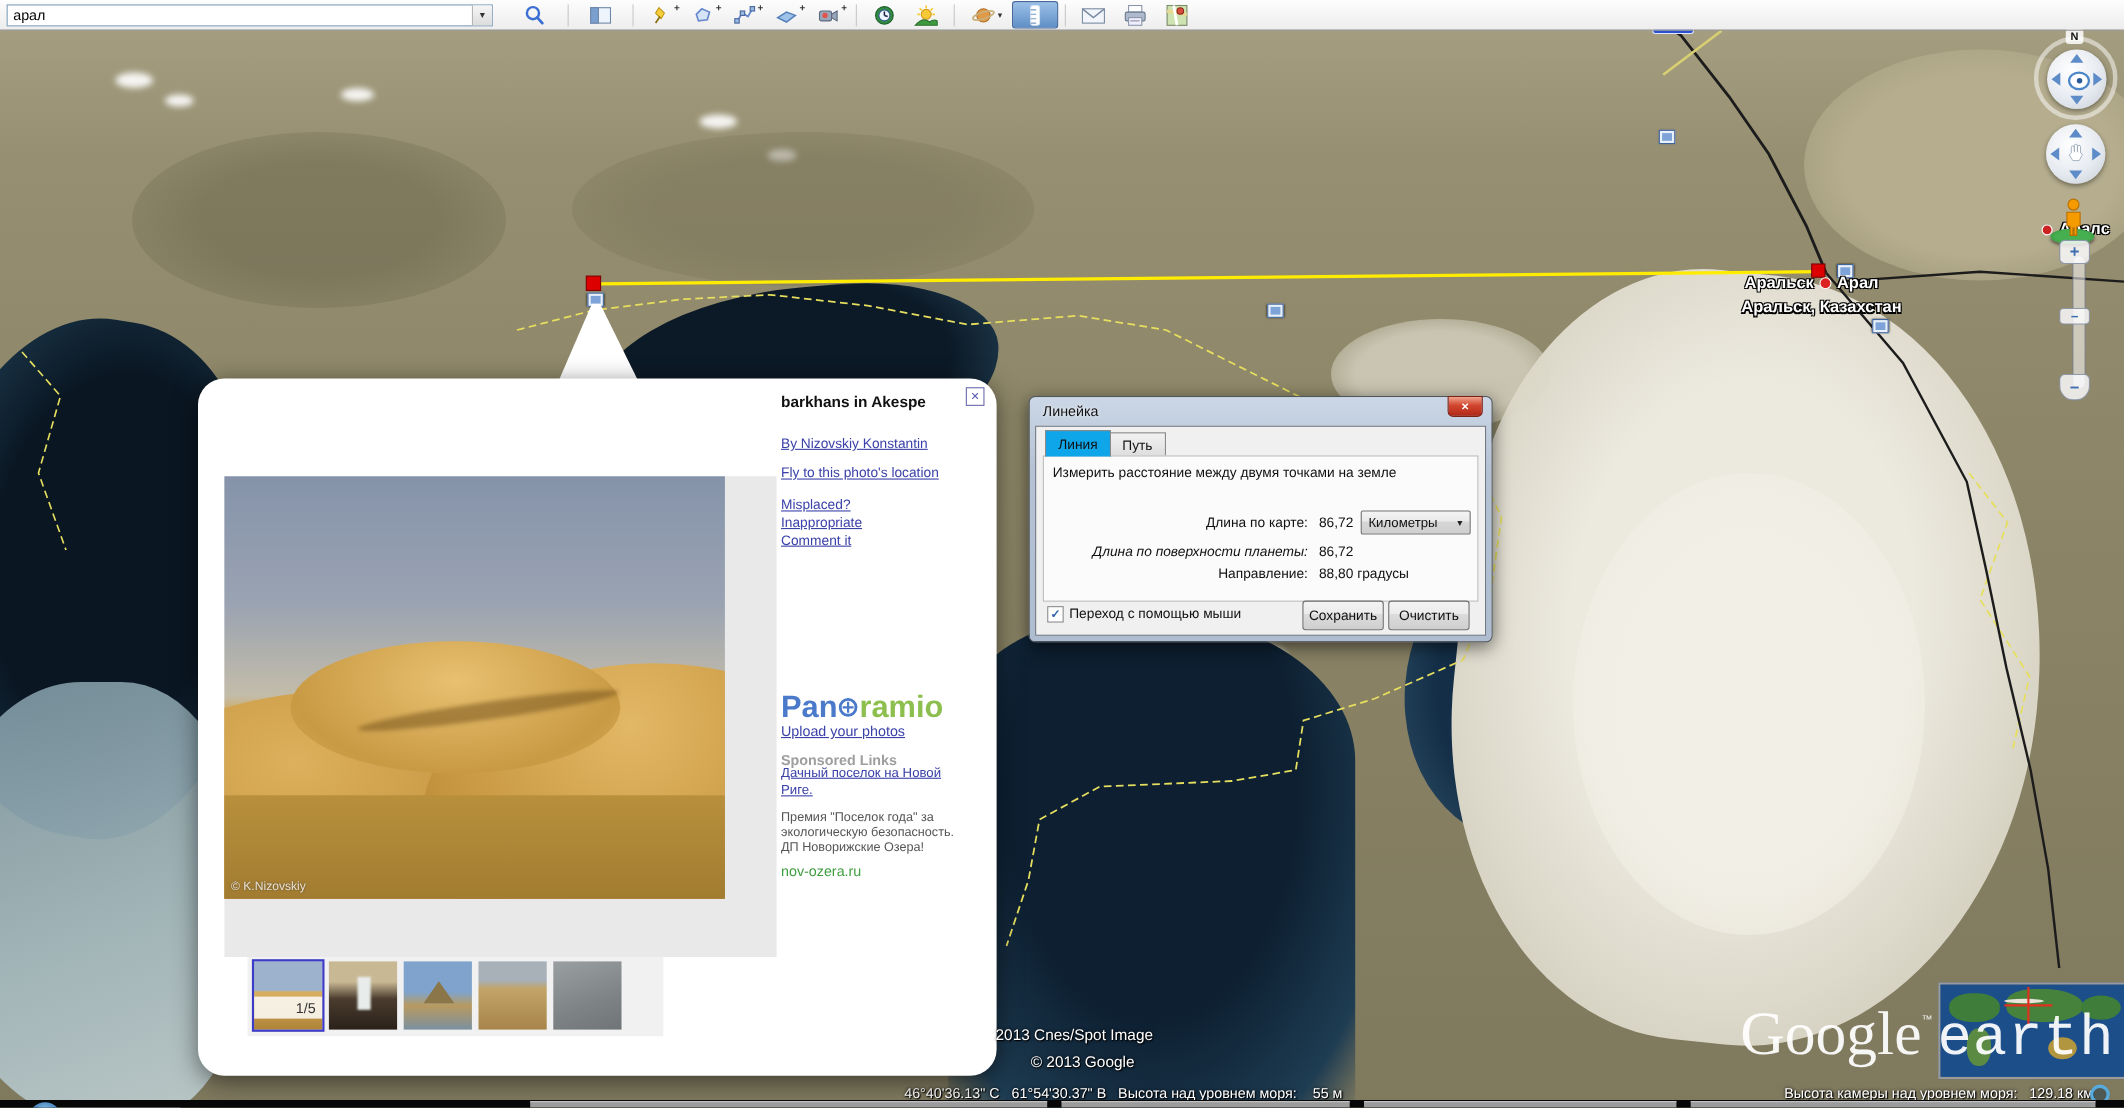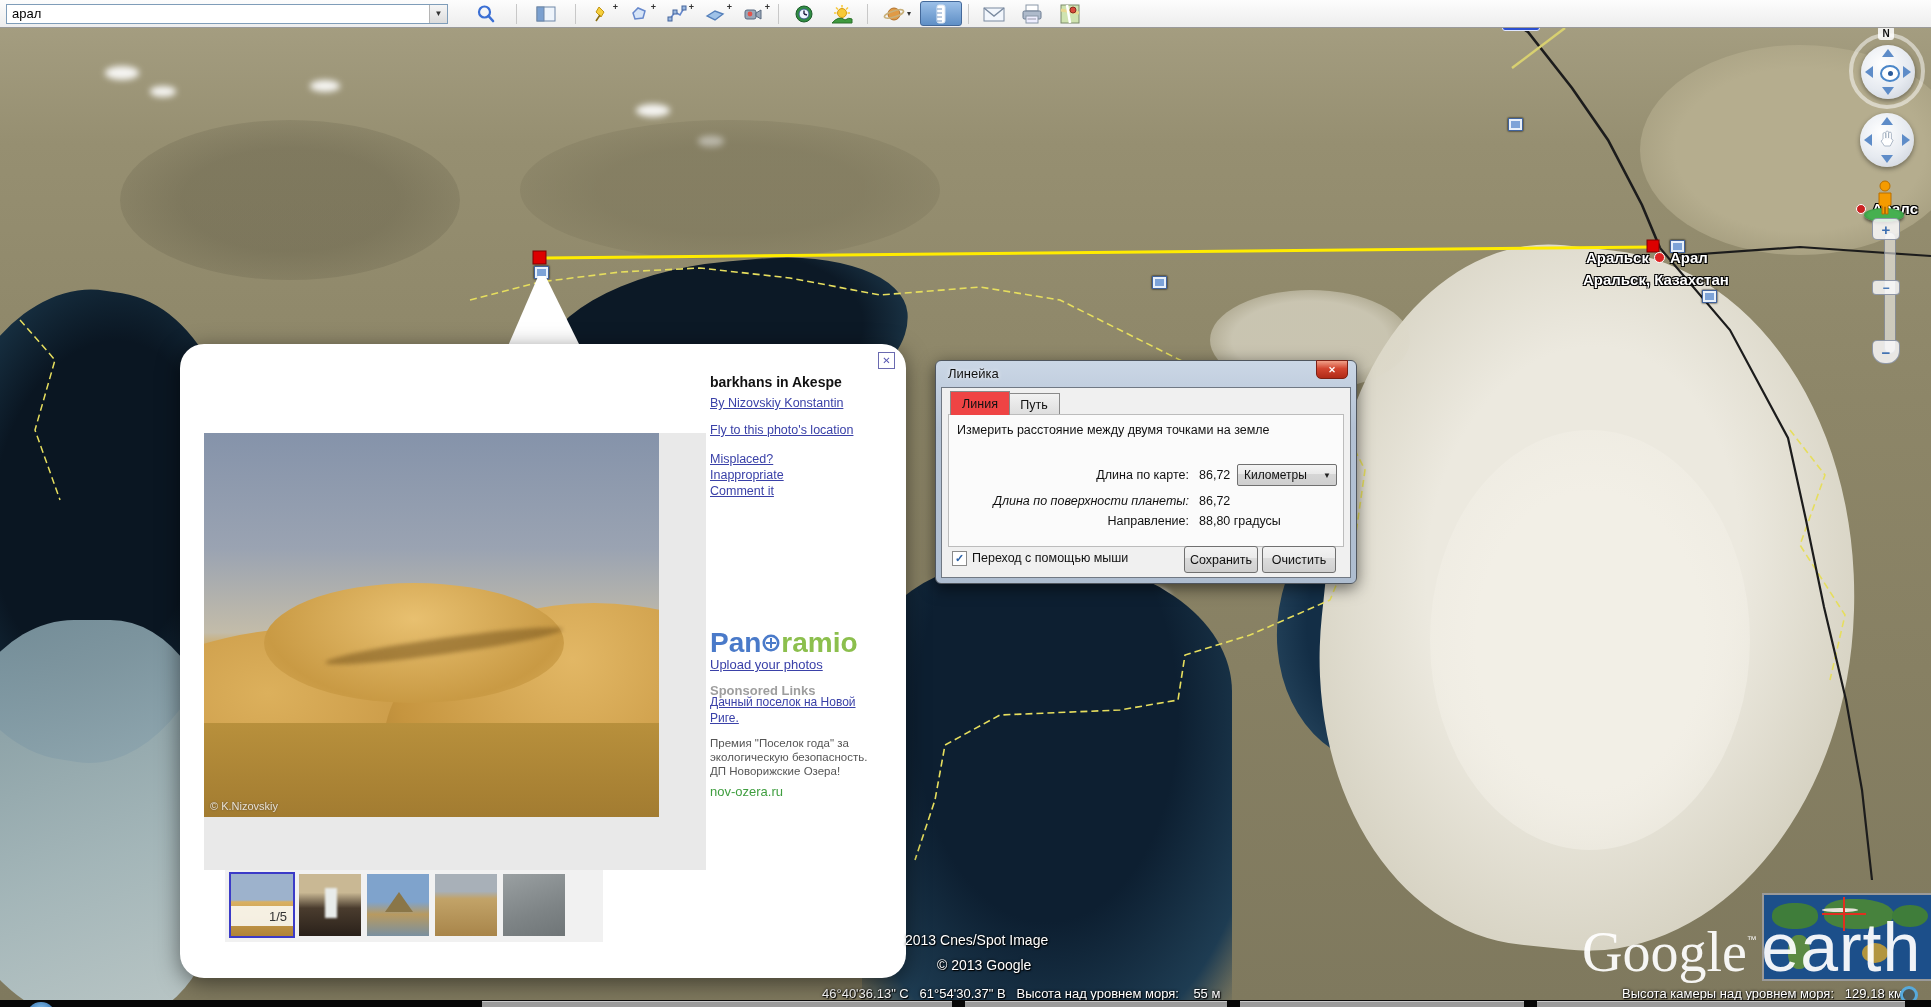--- a/index.html
+++ b/index.html
@@ -57,21 +57,21 @@
 
   
   #ruler{left:935px;top:360px;width:420px;height:222px;z-index:30;border:1px solid #50565e;border-radius:6px;
          background:linear-gradient(180deg,#cbd7e6,#b4c2d4 30%,#aebdd0);box-shadow:0 4px 16px rgba(0,0,0,.55);}
   #ruler-title{left:12px;top:5px;font-size:13px;color:#111;text-shadow:0 0 4px #fff;}
   #ruler-close{right:8px;top:-1px;width:30px;height:17px;background:linear-gradient(#f0a088,#d2452f 45%,#b02a18);
                border:1px solid #7c2014;border-radius:0 0 5px 5px;color:#fff;font-size:9px;font-weight:bold;
                display:flex;align-items:center;justify-content:center;cursor:pointer;}
   #ruler-client{left:5px;top:26px;width:408px;height:189px;background:#f0f0f0;border:1px solid #707883;}
   .tab{position:absolute;top:5px;font-size:12.5px;color:#111;display:flex;align-items:center;justify-content:center;cursor:pointer;}
-  #tab-line{left:8px;width:58px;height:23px;background:#ef4444;border:1px solid #8a8a8a;border-bottom:none;z-index:2;top:3px;}
+  #tab-line{left:8px;width:58px;height:23px;background:#0ea5e9;border:1px solid #8a8a8a;border-bottom:none;z-index:2;top:3px;}
   #tab-path{left:66px;width:50px;height:21px;background:linear-gradient(#f2f2f2,#ddd);border:1px solid #8a8a8a;top:5px;}
   #tab-panel{left:6px;top:26px;width:394px;height:131px;background:#fbfbfb;border:1px solid #bcbcbc;}
   .rl-label{position:absolute;font-size:12.5px;color:#111;width:232px;text-align:right;}
   .rl-value{position:absolute;font-size:12.5px;color:#111;}
   #unit-dd{left:288px;top:49px;width:100px;height:22px;border:1px solid #707070;border-radius:2px;
            background:linear-gradient(#f4f4f4,#e9e9e9 45%,#d6d6d6 46%,#cfcfcf);font-size:12px;color:#111;
            display:flex;align-items:center;padding-left:6px;box-sizing:border-box;cursor:pointer;}
   #unit-dd .dd-arrow{position:absolute;right:5px;font-size:8px;color:#222;}
   .win-btn{position:absolute;top:158px;height:25px;border:1px solid #707070;border-radius:3px;
            background:linear-gradient(#f3f3f3,#ebebeb 45%,#dcdcdc 46%,#cfcfcf);font-size:12.5px;color:#111;
@@ -86,21 +86,21 @@
              box-shadow:0 2px 5px rgba(0,0,0,.4);z-index:16;}
   .chev{position:absolute;width:0;height:0;}
   .zoomglass{background:rgba(252,253,255,.82);border:1px solid rgba(120,130,150,.8);color:#3c6eb0;
              font-weight:bold;display:flex;align-items:center;justify-content:center;z-index:16;}
 
   
   #inset{left:1762px;top:893px;width:169px;height:84px;background:#1c4f8a;border:2px solid #9a9a9a;z-index:10;overflow:hidden;}
   #brand{left:1582px;top:908px;z-index:11;color:rgba(255,255,255,.93);white-space:nowrap;}
   #brand .g{font-family:"Liberation Serif",serif;font-size:56px;}
   #brand .tm{font-size:10px;vertical-align:28px;}
-  #brand .e{font-family:Liberation Sans, sans-serif;font-weight:300;font-size:68px;letter-spacing:1px;}
+  #brand .e{font-family:Liberation Mono, monospace;font-weight:300;font-size:52px;letter-spacing:1px;}
   #taskbar{left:0;top:1000px;width:1931px;height:7px;background:#070707;z-index:45;}
   .taskbtn{position:absolute;top:1px;height:5px;background:#9b9b9b;border-top:1px solid #c8c8c8;}
   #stream-ico{left:1900px;top:986px;width:12px;height:12px;border:3px solid #57aadc;border-radius:50%;z-index:13;background:rgba(10,40,70,.4);}
 </style>
 </head>
 <body>
 
 <div id="screen">
 
   <div id="toolbar" class="abs">
@@ -348,21 +348,21 @@
     <div id="photo-backdrop" class="abs"></div>
     <div id="photo" class="abs">
       <div class="dune" style="left:-120px;top:195px;width:460px;height:260px;background:radial-gradient(ellipse at 40% 25%,#dcb05c,#c18f3c 60%,#9a7028);"></div>
       <div class="dune" style="left:180px;top:170px;width:420px;height:280px;background:radial-gradient(ellipse at 45% 20%,#e2b765,#c6953f 55%,#8f6a26);"></div>
       <div class="dune" style="left:60px;top:150px;width:300px;height:120px;background:radial-gradient(ellipse at 50% 30%,#e8c070,#c99a44 70%,rgba(170,130,60,0));"></div>
       <div class="dune" style="left:-60px;top:290px;width:640px;height:200px;background:linear-gradient(180deg,#b8903c,#8a6524);border-radius:0;"></div>
       <div class="dune" style="left:120px;top:205px;width:240px;height:16px;background:rgba(120,85,30,.55);transform:rotate(-8deg);filter:blur(2px);"></div>
       <div id="watermark" class="abs">© K.Nizovskiy</div>
     </div>
 
-    <div class="abs" style="left:530px;top:30px;width:185px;font-weight:bold;font-size:14px;color:#111;">barkhans in Akespe</div>
+    <div class="abs" style="left:530px;top:13px;width:185px;font-weight:bold;font-size:14px;color:#111;">barkhans in Akespe</div>
     <div class="abs plink" style="left:530px;top:52px;">By Nizovskiy Konstantin</div>
     <div class="abs plink" style="left:530px;top:79px;">Fly to this photo's location</div>
     <div class="abs plink" style="left:530px;top:108px;">Misplaced?</div>
     <div class="abs plink" style="left:530px;top:124px;">Inappropriate</div>
     <div class="abs plink" style="left:530px;top:140px;">Comment it</div>
 
     <div class="abs" style="left:530px;top:283px;font-size:28px;font-weight:bold;display:flex;align-items:center;">
       <span style="color:#4a7ac9;">Pan</span>
       <svg width="18" height="18" viewBox="0 0 18 18" style="margin:0 1px;">
           <circle cx="9" cy="9" r="7.2" fill="none" stroke="#4a7ac9" stroke-width="2.6"></circle>

